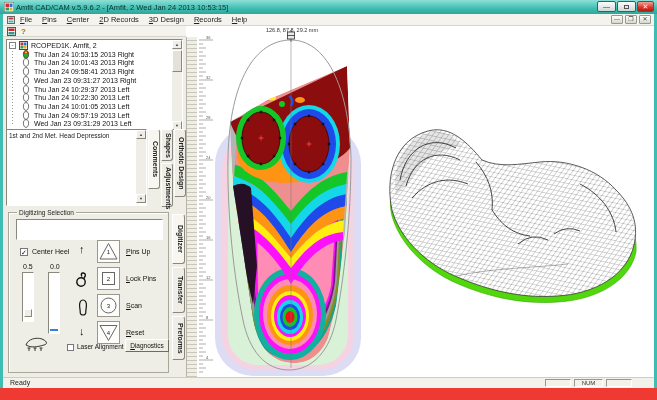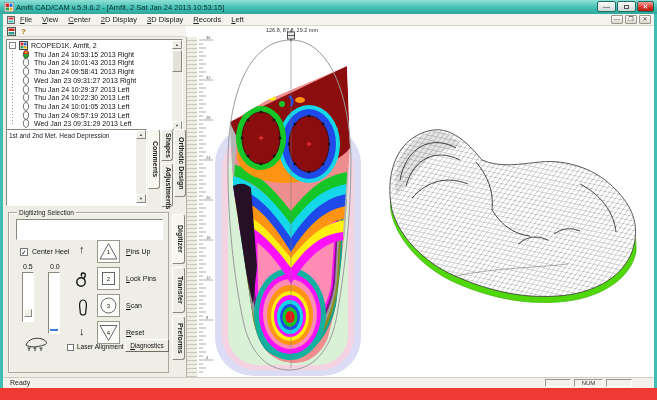--- a/index.html
+++ b/index.html
@@ -68,40 +68,40 @@
 <div id="app">
 
   <div class="abs" id="titlebar">
     <svg class="abs" style="left:4px;top:2px" width="10" height="10">
       <rect x="0" y="0" width="10" height="10" fill="#fff" stroke="#555"></rect>
       <rect x="1.5" y="1.5" width="3.5" height="3.5" fill="#d03030"></rect>
       <rect x="5.5" y="1.5" width="3" height="3.5" fill="#2f6fd0"></rect>
       <rect x="1.5" y="5.5" width="3.5" height="3" fill="#2fa050"></rect>
       <rect x="5.5" y="5.5" width="3" height="3" fill="#e0b020"></rect>
     </svg>
-    <span id="title-text">Amfit CAD/CAM v.5.9.6.2 - [Amfit, 2  Sat Jan 24 2013 10:53:15]</span>
+    <span id="title-text">Amfit CAD/CAM v.5.9.6.2 - [Amfit, 2  Wed Jan 24 2013 10:53:15]</span>
     <div class="wbtn" style="left:597px"><span>—</span></div>
     <div class="wbtn" style="left:617px"><span style="display:inline-block;width:5px;height:4px;border:1px solid #555;margin-top:3px"></span></div>
     <div class="wbtn close" style="left:637px;width:17px"><span>✕</span></div>
   </div>
 
   <div class="abs" id="menubar">
     <svg class="abs" style="left:4px;top:2px" width="8" height="8">
       <rect x="0.5" y="0.5" width="7" height="7" fill="#fff" stroke="#666"></rect>
       <rect x="1.5" y="1.5" width="5" height="2" fill="#d03030"></rect>
       <rect x="1.5" y="4.5" width="5" height="2" fill="#3fbdb2"></rect>
     </svg>
     <span style="width:12px"></span>
     <span class="menu-item u-first">File</span>
-    <span class="menu-item u-first">View</span>
+    <span class="menu-item u-first">Pins</span>
     <span class="menu-item u-first">Center</span>
-    <span class="menu-item u-first">2D Display</span>
-    <span class="menu-item u-first">3D Display</span>
+    <span class="menu-item u-first">2D Records</span>
+    <span class="menu-item u-first">3D Design</span>
     <span class="menu-item u-first">Records</span>
-    <span class="menu-item u-first">Left</span>
+    <span class="menu-item u-first">Help</span>
     <div class="mdibtn" style="left:608px"><span>—</span></div>
     <div class="mdibtn" style="left:622px"><span>❐</span></div>
     <div class="mdibtn" style="left:636px"><span>✕</span></div>
   </div>
 
   <div class="abs" id="toolbar">
     <svg class="abs" style="left:4px;top:1px" width="9" height="9">
       <rect x="0.5" y="0.5" width="8" height="8" fill="#fff" stroke="#555"></rect>
       <rect x="1.5" y="1.5" width="6" height="2.5" fill="#c82820"></rect>
       <rect x="1.5" y="5" width="6" height="2.5" fill="#2a9c90"></rect>

